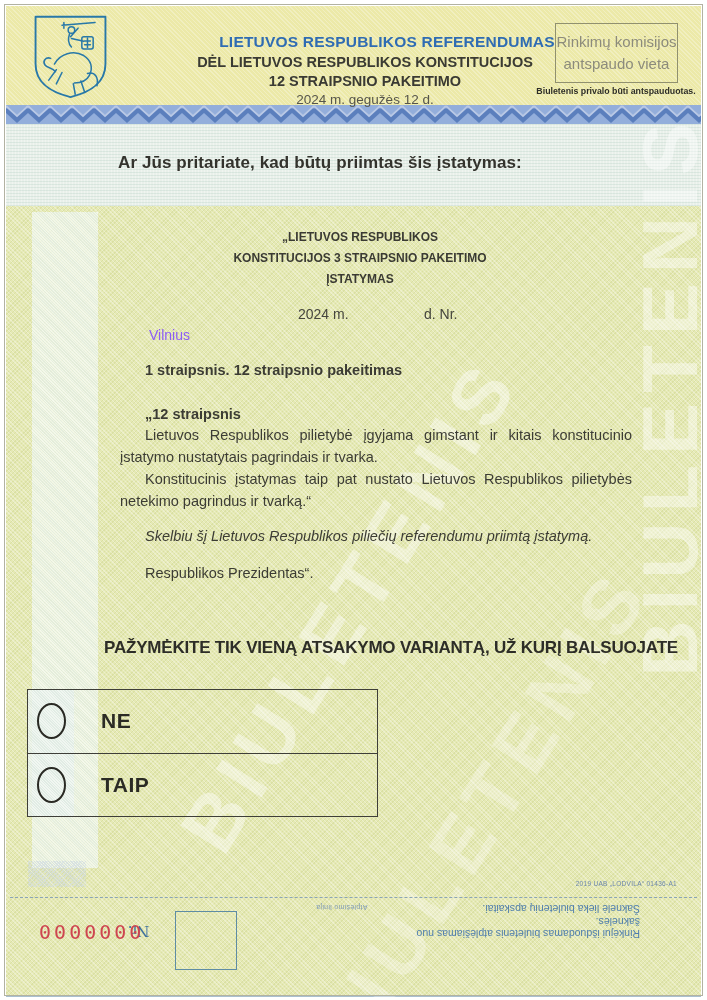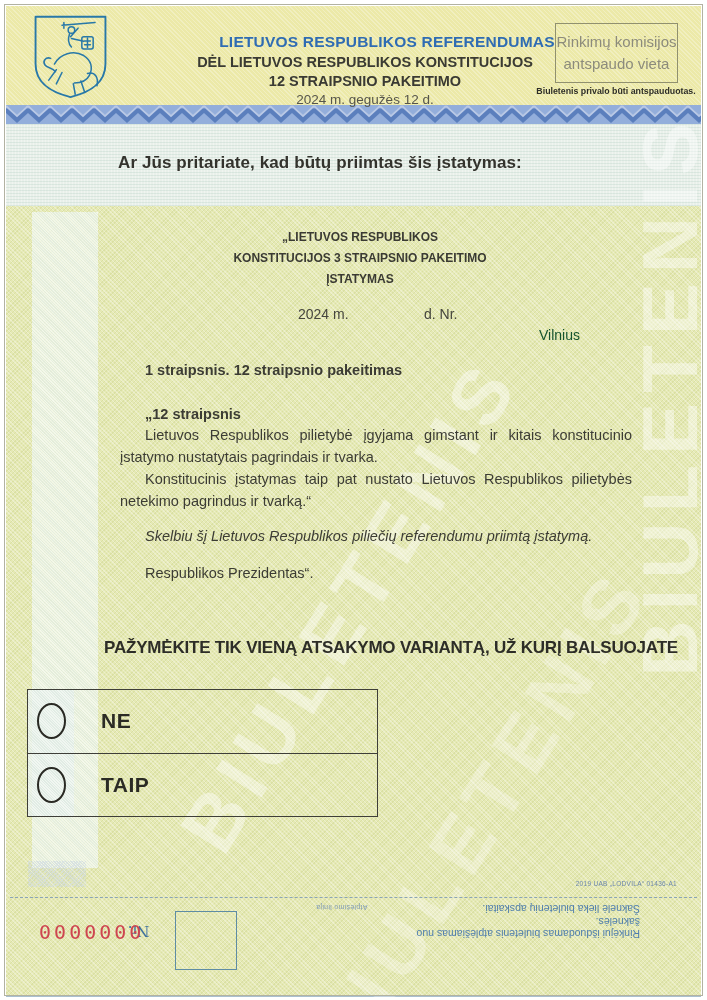--- a/index.html
+++ b/index.html
@@ -64,21 +64,21 @@
     position:absolute;left:118px;top:153px;z-index:5;
     font-size:17px;font-weight:bold;color:#33332d;letter-spacing:.1px;
   }
   
   .law-title{
     position:absolute;left:140px;top:227px;width:440px;z-index:5;text-align:center;
     font-size:12px;font-weight:bold;color:#3a3a33;line-height:21px;
   }
   .law-dateline{position:absolute;top:306px;z-index:5;font-size:14px;color:#45453d;}
   .ld-left{left:298px;} .ld-right{left:424px;}
-  .law-city{position:absolute;left:140px;top:327px;width:440px;text-align:right;z-index:5;font-size:14px;color:#14532d;}
+  .law-city{position:absolute;left:140px;top:327px;width:440px;text-align:left;z-index:5;font-size:14px;color:#8b5cf6;padding-left:9px;}
   .body-txt{position:absolute;z-index:5;color:#3c3c34;font-size:14.5px;}
   .art-head{left:145px;top:362px;font-weight:bold;}
   .art-intro{left:145px;top:384px;}
   .art-sub{left:145px;top:406px;font-weight:bold;}
   .para{left:120px;width:512px;text-align:justify;text-indent:25px;line-height:22px;}
   .para1{top:424px;} .para2{top:468px;}
   .promulgation{left:145px;top:528px;font-style:italic;width:490px;}
   .signature{left:145px;top:565px;}
   
   .instruction{

